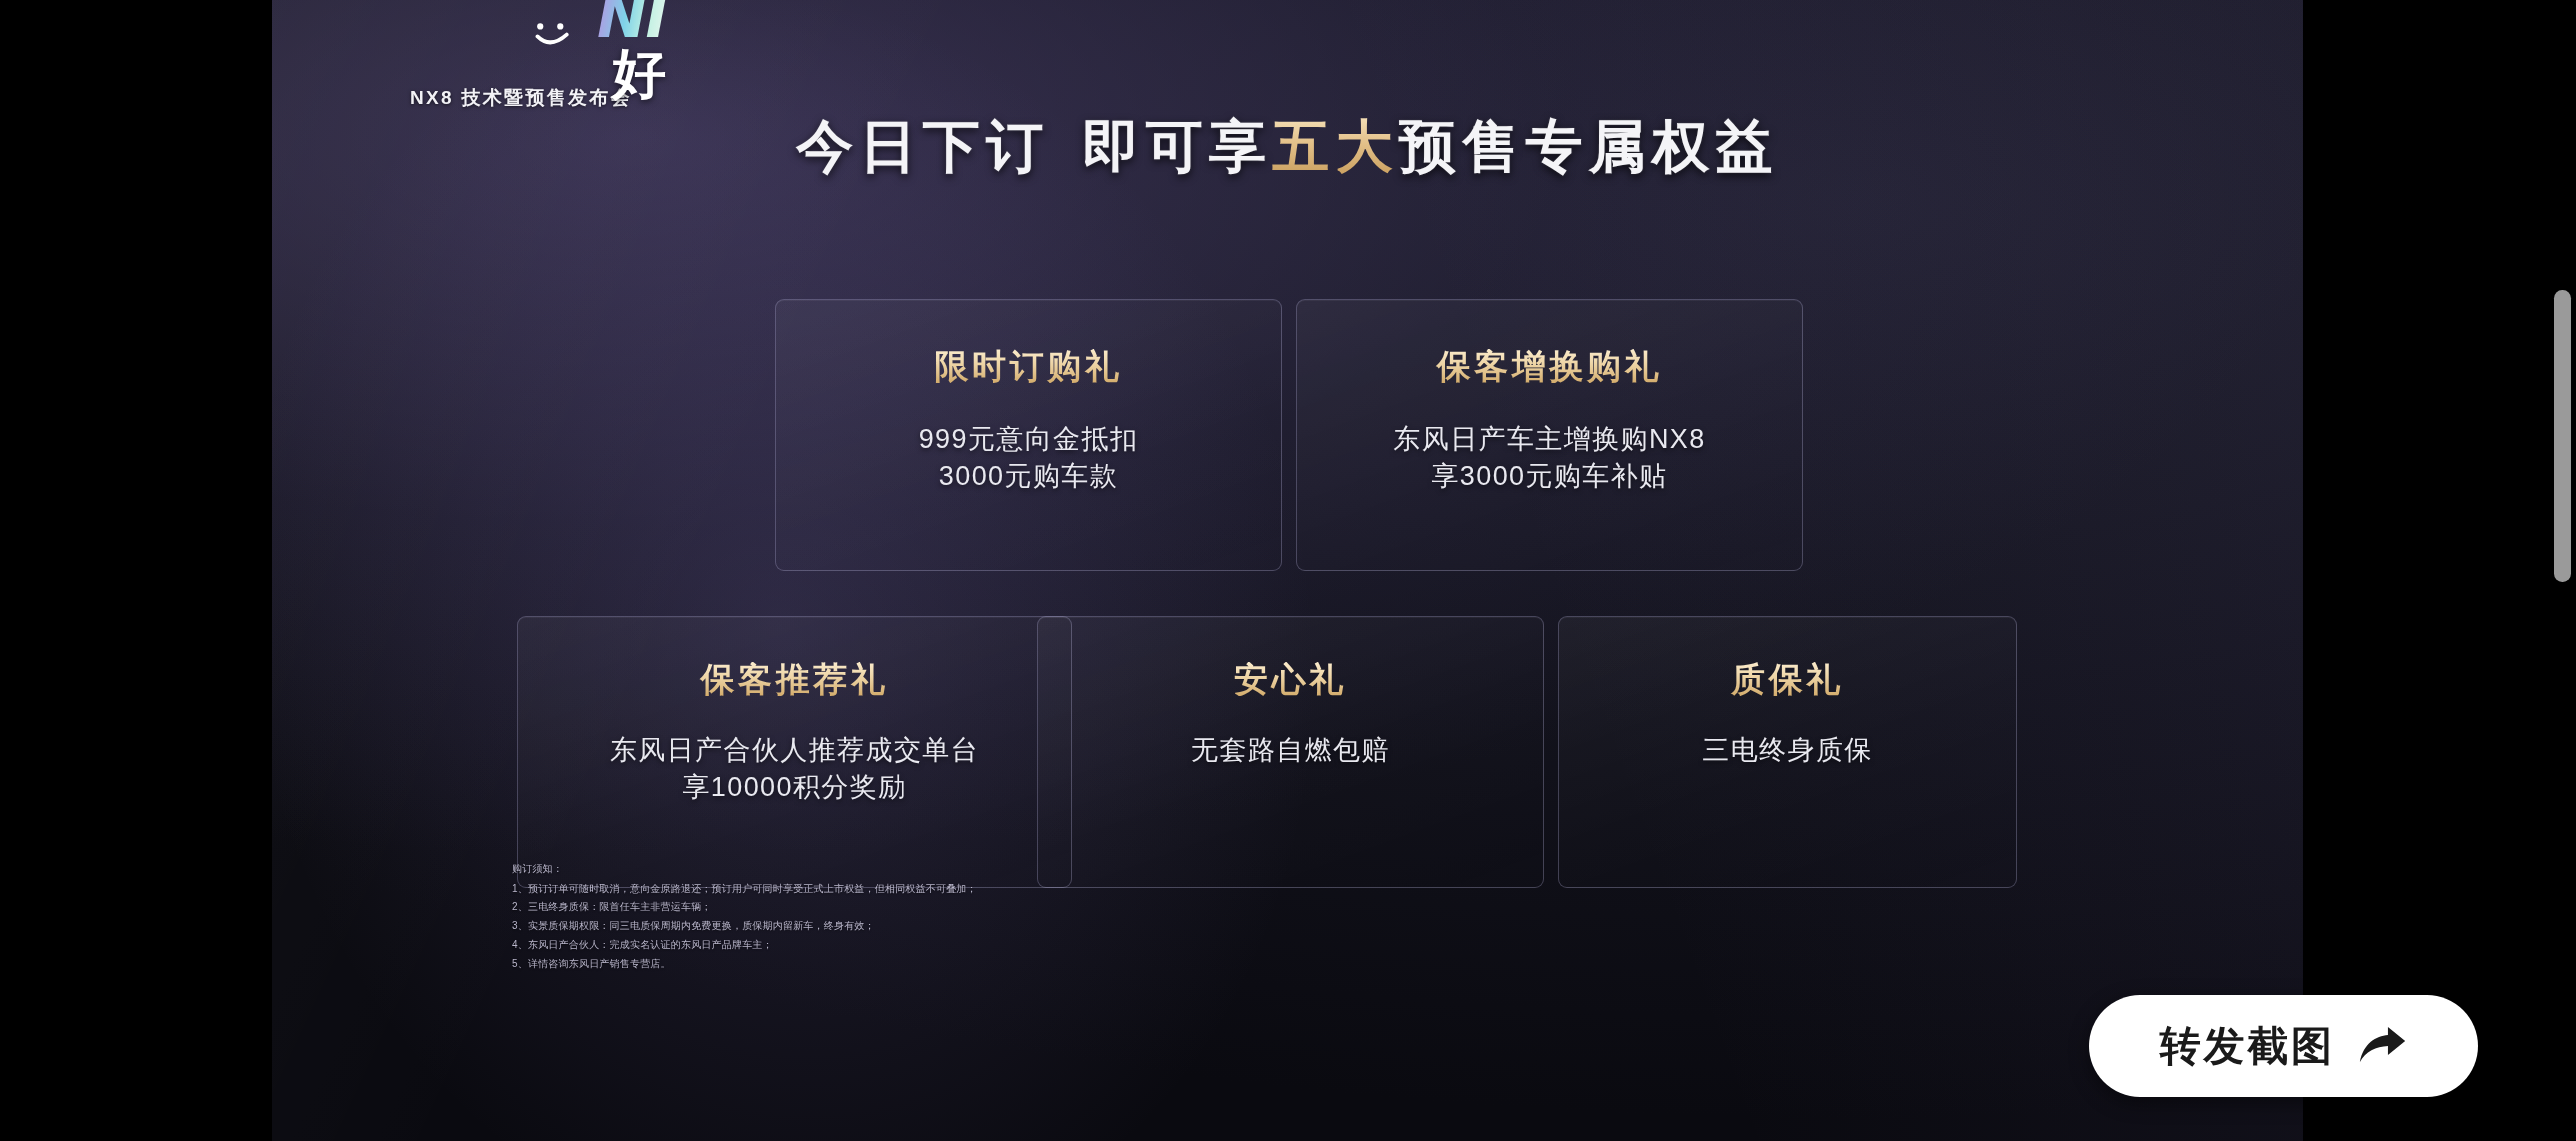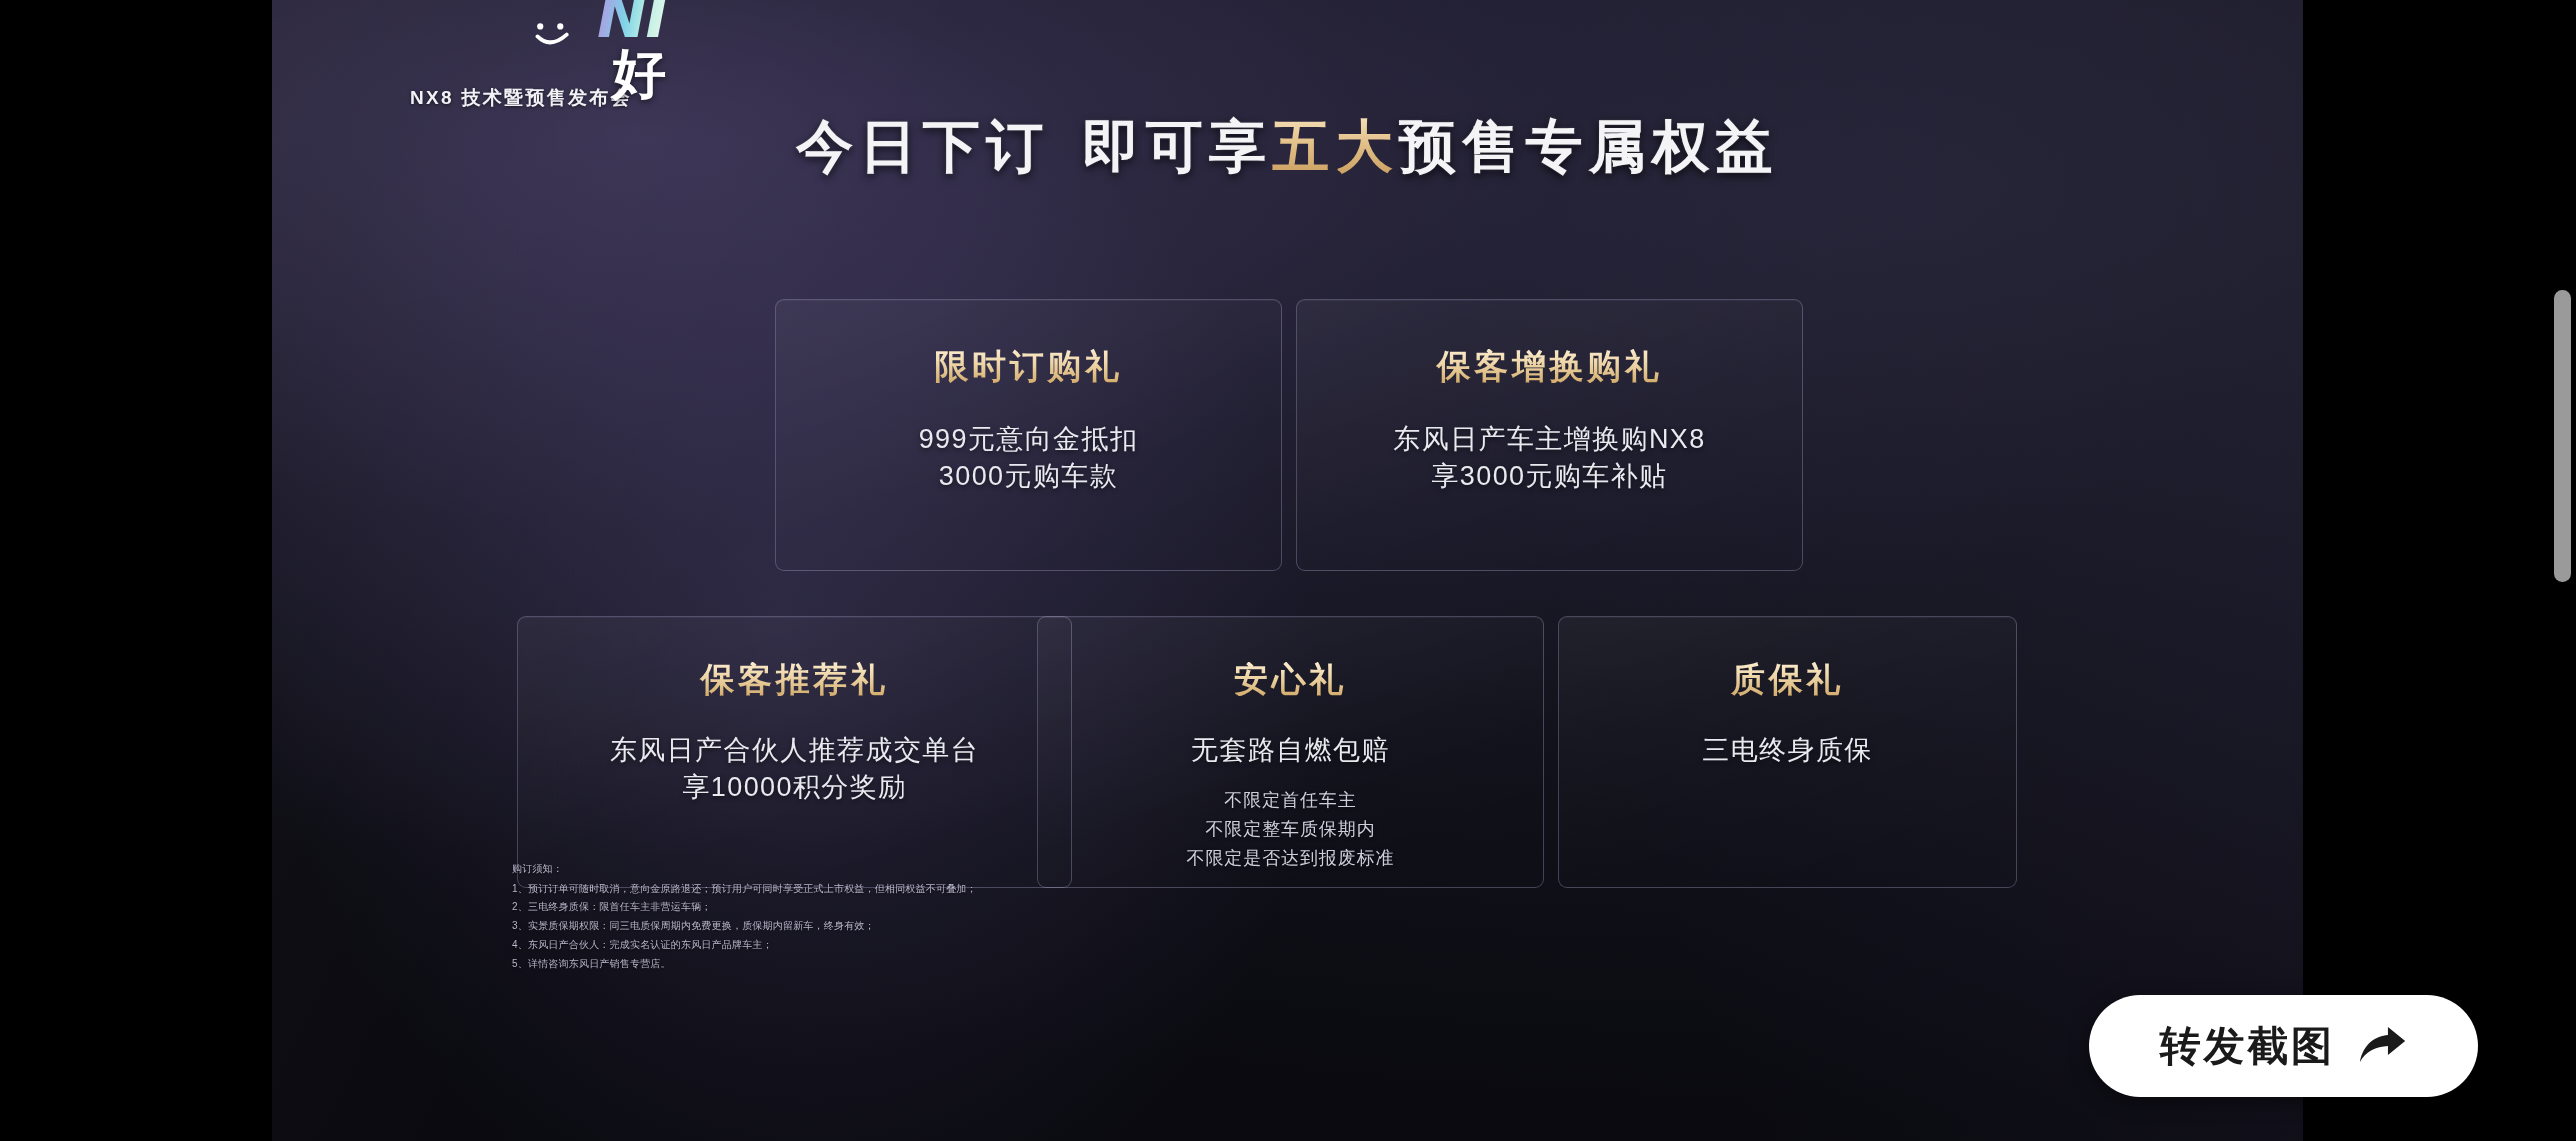--- a/index.html
+++ b/index.html
@@ -187,25 +187,20 @@
         <div class="card-line">东风日产合伙人推荐成交单台</div>
         <div class="card-line">享10000积分奖励</div>
       </div>
     </div>
 
     <div class="card bot" id="card-4">
       <div class="card-title">安心礼</div>
       <div class="card-lines">
         <div class="card-line">无套路自燃包赔</div>
       </div>
-      <div class="card-subs">
-        <div class="card-sub">不限定首任车主</div>
-        <div class="card-sub">不限定整车质保期内</div>
-        <div class="card-sub">不限定是否达到报废标准</div>
-      </div>
     </div>
 
     <div class="card bot" id="card-5">
       <div class="card-title">质保礼</div>
       <div class="card-lines">
         <div class="card-line">三电终身质保</div>
       </div>
     </div>
 
     <div class="fineprint">

